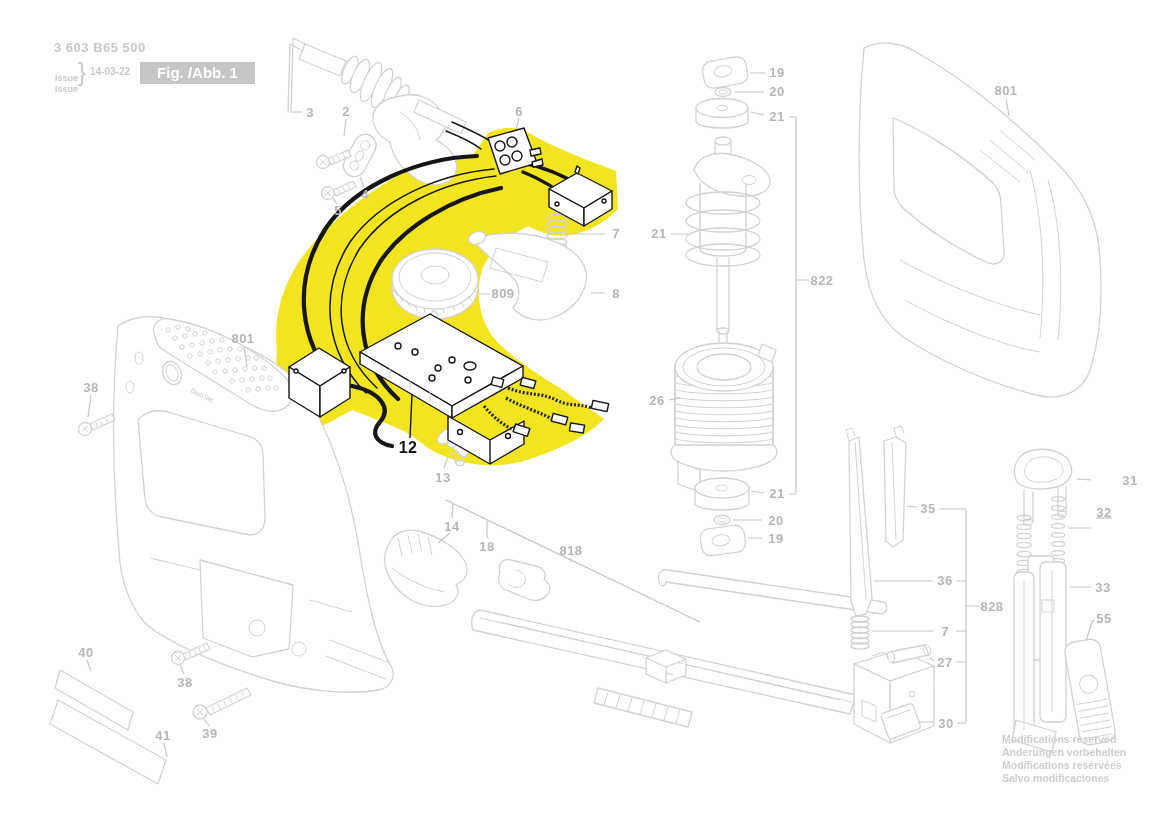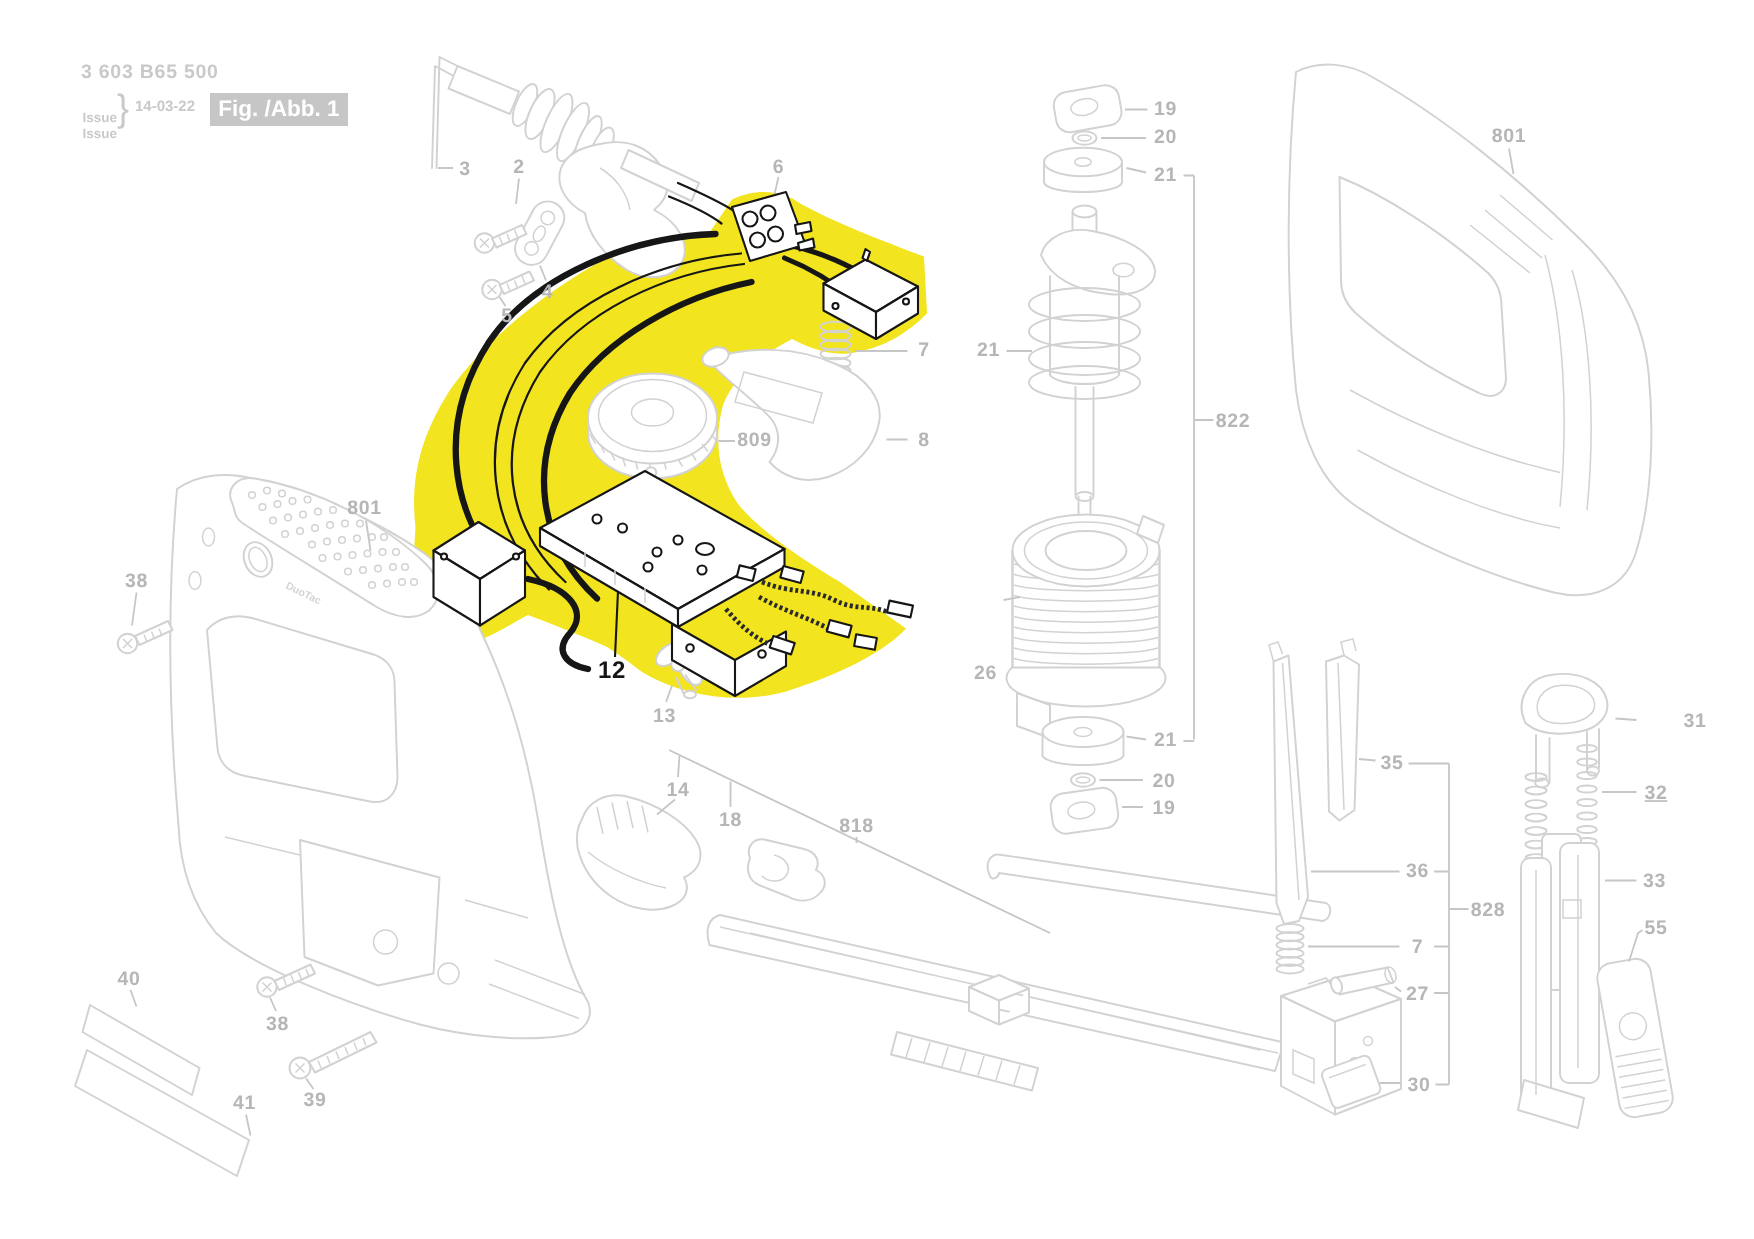--- a/index.html
+++ b/index.html
@@ -18,21 +18,21 @@
   .rib {stroke:#2a2a2a;fill:none;stroke-width:3.2;stroke-dasharray:2 1.8;stroke-linecap:butt;}
   .hl  {fill:var(--hl);stroke:none;}
   .labels-layer{position:absolute;inset:0;pointer-events:none;}
   .part-label{position:absolute;transform:translate(-50%,-50%);font-weight:bold;
               font-size:13px;color:var(--lab);white-space:nowrap;letter-spacing:.4px;}
   .part-label.emphasis{color:var(--ink);font-size:16px;}
   .hdr-pn{position:absolute;left:54px;top:40px;font-size:13px;color:#c9c9c9;font-weight:bold;letter-spacing:.5px;}
   .hdr-issue{position:absolute;left:55px;top:73px;font-size:9px;color:#c9c9c9;font-weight:bold;line-height:11px;}
   .hdr-brace{position:absolute;left:78px;top:59px;font-size:24px;color:#c9c9c9;font-weight:normal;transform:scaleY(1.05);}
   .hdr-date{position:absolute;left:90px;top:66px;font-size:10px;color:#c9c9c9;font-weight:bold;}
-  .fig-badge{position:absolute;left:140px;top:62px;width:92px;height:22px;background:#c6c6c6;
+  .fig-badge{position:absolute;left:140px;top:62px;width:115px;height:22px;background:#c6c6c6;
              color:#fff;font-weight:bold;font-size:15px;text-align:center;line-height:22px;}
   .footer{position:absolute;left:1002px;top:733px;font-size:10.5px;color:#cecece;
           font-weight:bold;line-height:13px;}
 </style>
 </head>
 <body>
 
 <div class="stage" style="--hl: #f2e41e; --ln: #d2d2d2; --lab: #b6b6b6; --ink: #161616;">
 
 <svg width="1169" height="826" viewBox="0 0 1169 826">
@@ -476,21 +476,21 @@
       <div class="part-label" style="left: 365px; top: 194px;">4</div>
       <div class="part-label" style="left: 338px; top: 210px;">5</div>
       <div class="part-label" style="left: 616px; top: 233px;">7</div>
       <div class="part-label" style="left: 659px; top: 233px;">21</div>
       <div class="part-label" style="left: 503px; top: 293px;">809</div>
       <div class="part-label" style="left: 616px; top: 293px;">8</div>
       <div class="part-label" style="left: 777px; top: 72px;">19</div>
       <div class="part-label" style="left: 777px; top: 91px;">20</div>
       <div class="part-label" style="left: 777px; top: 116px;">21</div>
       <div class="part-label" style="left: 822px; top: 280px;">822</div>
-      <div class="part-label" style="left: 657px; top: 400px; margin-top: 48px;">26</div>
+      <div class="part-label" style="left: 657px; top: 400px;">26</div>
       <div class="part-label" style="left: 777px; top: 493px;">21</div>
       <div class="part-label" style="left: 776px; top: 520px;">20</div>
       <div class="part-label" style="left: 776px; top: 538px;">19</div>
       <div class="part-label" style="left: 1006px; top: 90px;">801</div>
       <div class="part-label" style="left: 243px; top: 338px;">801</div>
       <div class="part-label" style="left: 91px; top: 387px;">38</div>
       <div class="part-label emphasis" style="left: 408px; top: 448px;">12</div>
       <div class="part-label" style="left: 443px; top: 477px;">13</div>
       <div class="part-label" style="left: 452px; top: 526px;">14</div>
       <div class="part-label" style="left: 487px; top: 546px;">18</div>
@@ -499,19 +499,25 @@
       <div class="part-label" style="left: 185px; top: 682px;">38</div>
       <div class="part-label" style="left: 210px; top: 733px;">39</div>
       <div class="part-label" style="left: 163px; top: 735px;">41</div>
       <div class="part-label" style="left: 928px; top: 508px;">35</div>
       <div class="part-label" style="left: 945px; top: 580px; text-align: center;">36</div>
       <div class="part-label" style="left: 992px; top: 606px;">828</div>
       <div class="part-label" style="left: 945px; top: 631px;">7</div>
       <div class="part-label" style="left: 945px; top: 662px;">27</div>
       <div class="part-label" style="left: 946px; top: 723px;">30</div>
       <div class="part-label" style="left: 1130px; top: 480px;">31</div>
-      <div class="part-label" style="left: 1104px; top: 528px; text-decoration: underline;">32</div>
+      <div class="part-label" style="left: 1104px; top: 512px; text-decoration: underline;">32</div>
       <div class="part-label" style="left: 1103px; top: 587px;">33</div>
       <div class="part-label" style="left: 1104px; top: 618px;">55</div>
     </div>
 
+<div class="footer" id="footer-lines">
+      <div>Modifications reserved</div>
+      <div>Änderungen vorbehalten</div>
+      <div>Modifications resérvées</div>
+      <div>Salvo modificaciones</div>
+    </div>
 
 </div>
 
 </body></html>

